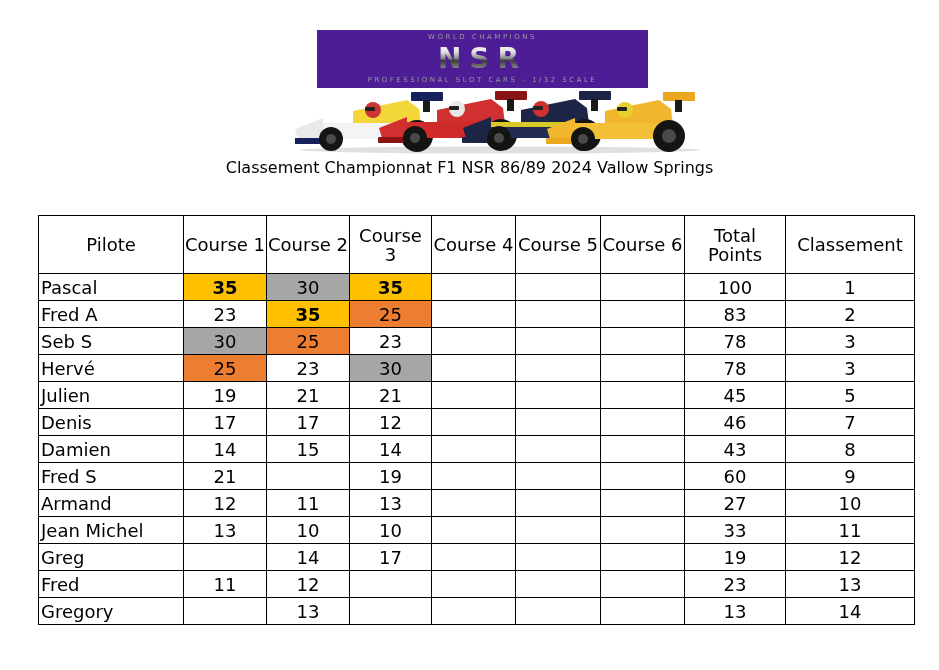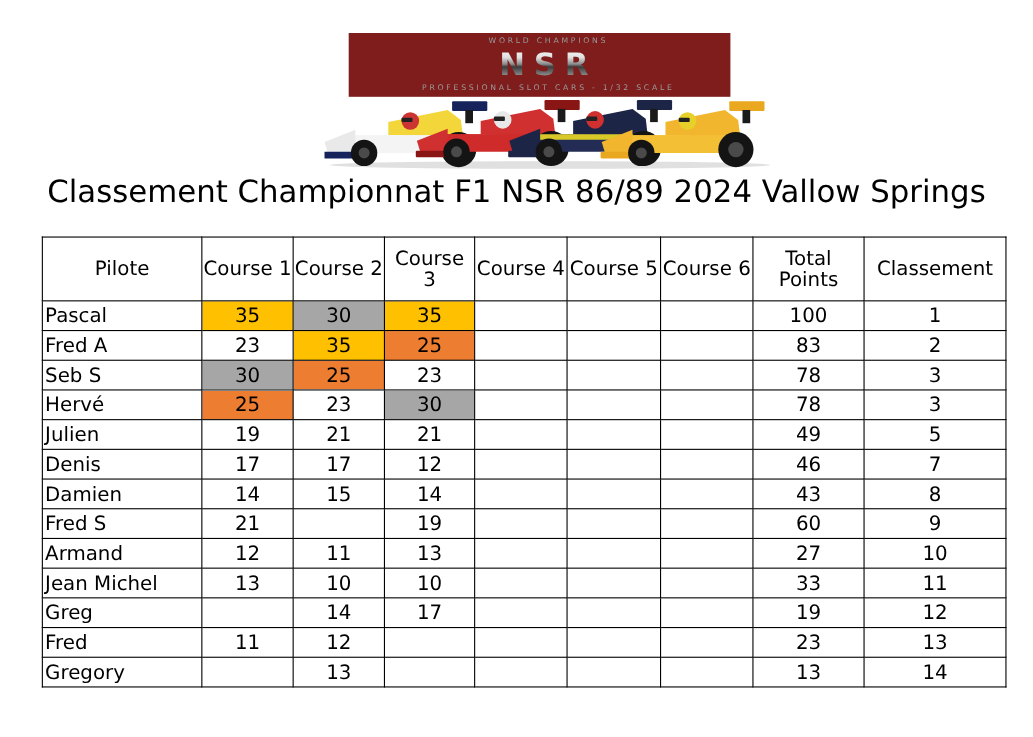--- a/index.html
+++ b/index.html
@@ -1,51 +1,51 @@
 <!DOCTYPE html>
 <html style="--gold: #FFC000; --gray: #A6A6A6; --orange: #ED7D31;"><head>
 <meta charset="utf-8">
 <style>
   html,body{margin:0;padding:0;background:#ffffff;}
   body{font-family:"DejaVu Sans",sans-serif;color:#000;}
   .page{position:relative;width:939px;height:670px;background:#fff;overflow:hidden;}
 
   
-  .banner{position:absolute;left:317px;top:30px;width:331px;height:58px;background:#7f1d1d;
-          display:flex;flex-direction:column;align-items:center;justify-content:center;padding-left:16px;}
+  .banner{position:absolute;left:317px;top:30px;width:331px;height:58px;background:#4c1d95;
+          display:flex;flex-direction:column;align-items:center;justify-content:center;}
   .banner .small-line{font-size:7px;letter-spacing:2.5px;color:#9a9a9a;line-height:9px;white-space:nowrap;}
   .banner .brand{font-size:28px;font-weight:bold;letter-spacing:8px;line-height:34px;
           background:linear-gradient(180deg,#ffffff 0%,#e0e0e0 30%,#8a8a8a 48%,#3a3a3a 55%,#d8d8d8 100%);
           -webkit-background-clip:text;background-clip:text;color:transparent;
           font-family:"DejaVu Sans",sans-serif;}
 
   
   .cars{position:absolute;left:295px;top:90px;width:410px;height:64px;}
   .p-top{fill:var(--top);} .p-body{fill:var(--body);} .p-nose{fill:var(--nose);}
   .p-rwing,.p-fwing{fill:var(--wing);} .p-stripe{fill:var(--stripe);} .p-helmet{fill:var(--helmet);}
   .car-a{--top:#f3d73a;--body:#f4f4f4;--stripe:#f4f4f4;--nose:#e9e9e9;--wing:#16225c;--helmet:#cc3333;}
   .car-b{--top:#d03030;--body:#cf2b2b;--stripe:#cf2b2b;--nose:#d03030;--wing:#8a1515;--helmet:#e8e8e8;}
   .car-c{--top:#1d2547;--body:#232c55;--stripe:#d8c928;--nose:#1d2547;--wing:#1d2547;--helmet:#d03030;}
   .car-d{--top:#f1b62e;--body:#f3bf35;--stripe:#f3bf35;--nose:#f1b62e;--wing:#e9a81f;--helmet:#e8d02a;}
 
   
-  .title{position:absolute;left:0;right:0;top:158px;text-align:center;font-size:28px;
+  .title{position:absolute;left:0;right:0;top:158px;text-align:center;font-size:16px;
          font-weight:500;letter-spacing:0;}
 
   
   table.standings{position:absolute;left:38px;top:215px;border-collapse:collapse;table-layout:fixed;
          width:756px;font-size:18px;}
   table.standings th,table.standings td{border:1px solid #000;overflow:hidden;}
   table.standings th{height:55px;font-weight:normal;text-align:center;white-space:pre-line;line-height:19px;}
   table.standings td{height:26px;text-align:center;padding:0;}
   table.standings td.pilote{text-align:left;padding-left:2px;}
   td.gold{background:var(--gold);}
   td.gray{background:var(--gray);}
   td.orange{background:var(--orange);}
-  td.bold{font-weight:normal;margin-top:28px;}
+  td.bold{font-weight:bold;margin-top:28px;}
 </style>
 </head>
 <body>
 
 <div class="page">
 
   <div class="banner">
     <div class="small-line">WORLD CHAMPIONS</div>
     <div class="brand">NSR</div>
     <div class="small-line">PROFESSIONAL SLOT CARS - 1/32 SCALE</div>
@@ -150,21 +150,21 @@
           <td>3</td>
         </tr>
         <tr>
           <td class="pilote pilote">Julien</td>
           <td>19</td>
           <td>21</td>
           <td>21</td>
           <td></td>
           <td></td>
           <td></td>
-          <td>49</td>
+          <td>45</td>
           <td>5</td>
         </tr>
         <tr>
           <td class="pilote pilote">Denis</td>
           <td>17</td>
           <td>17</td>
           <td>12</td>
           <td></td>
           <td></td>
           <td></td>

